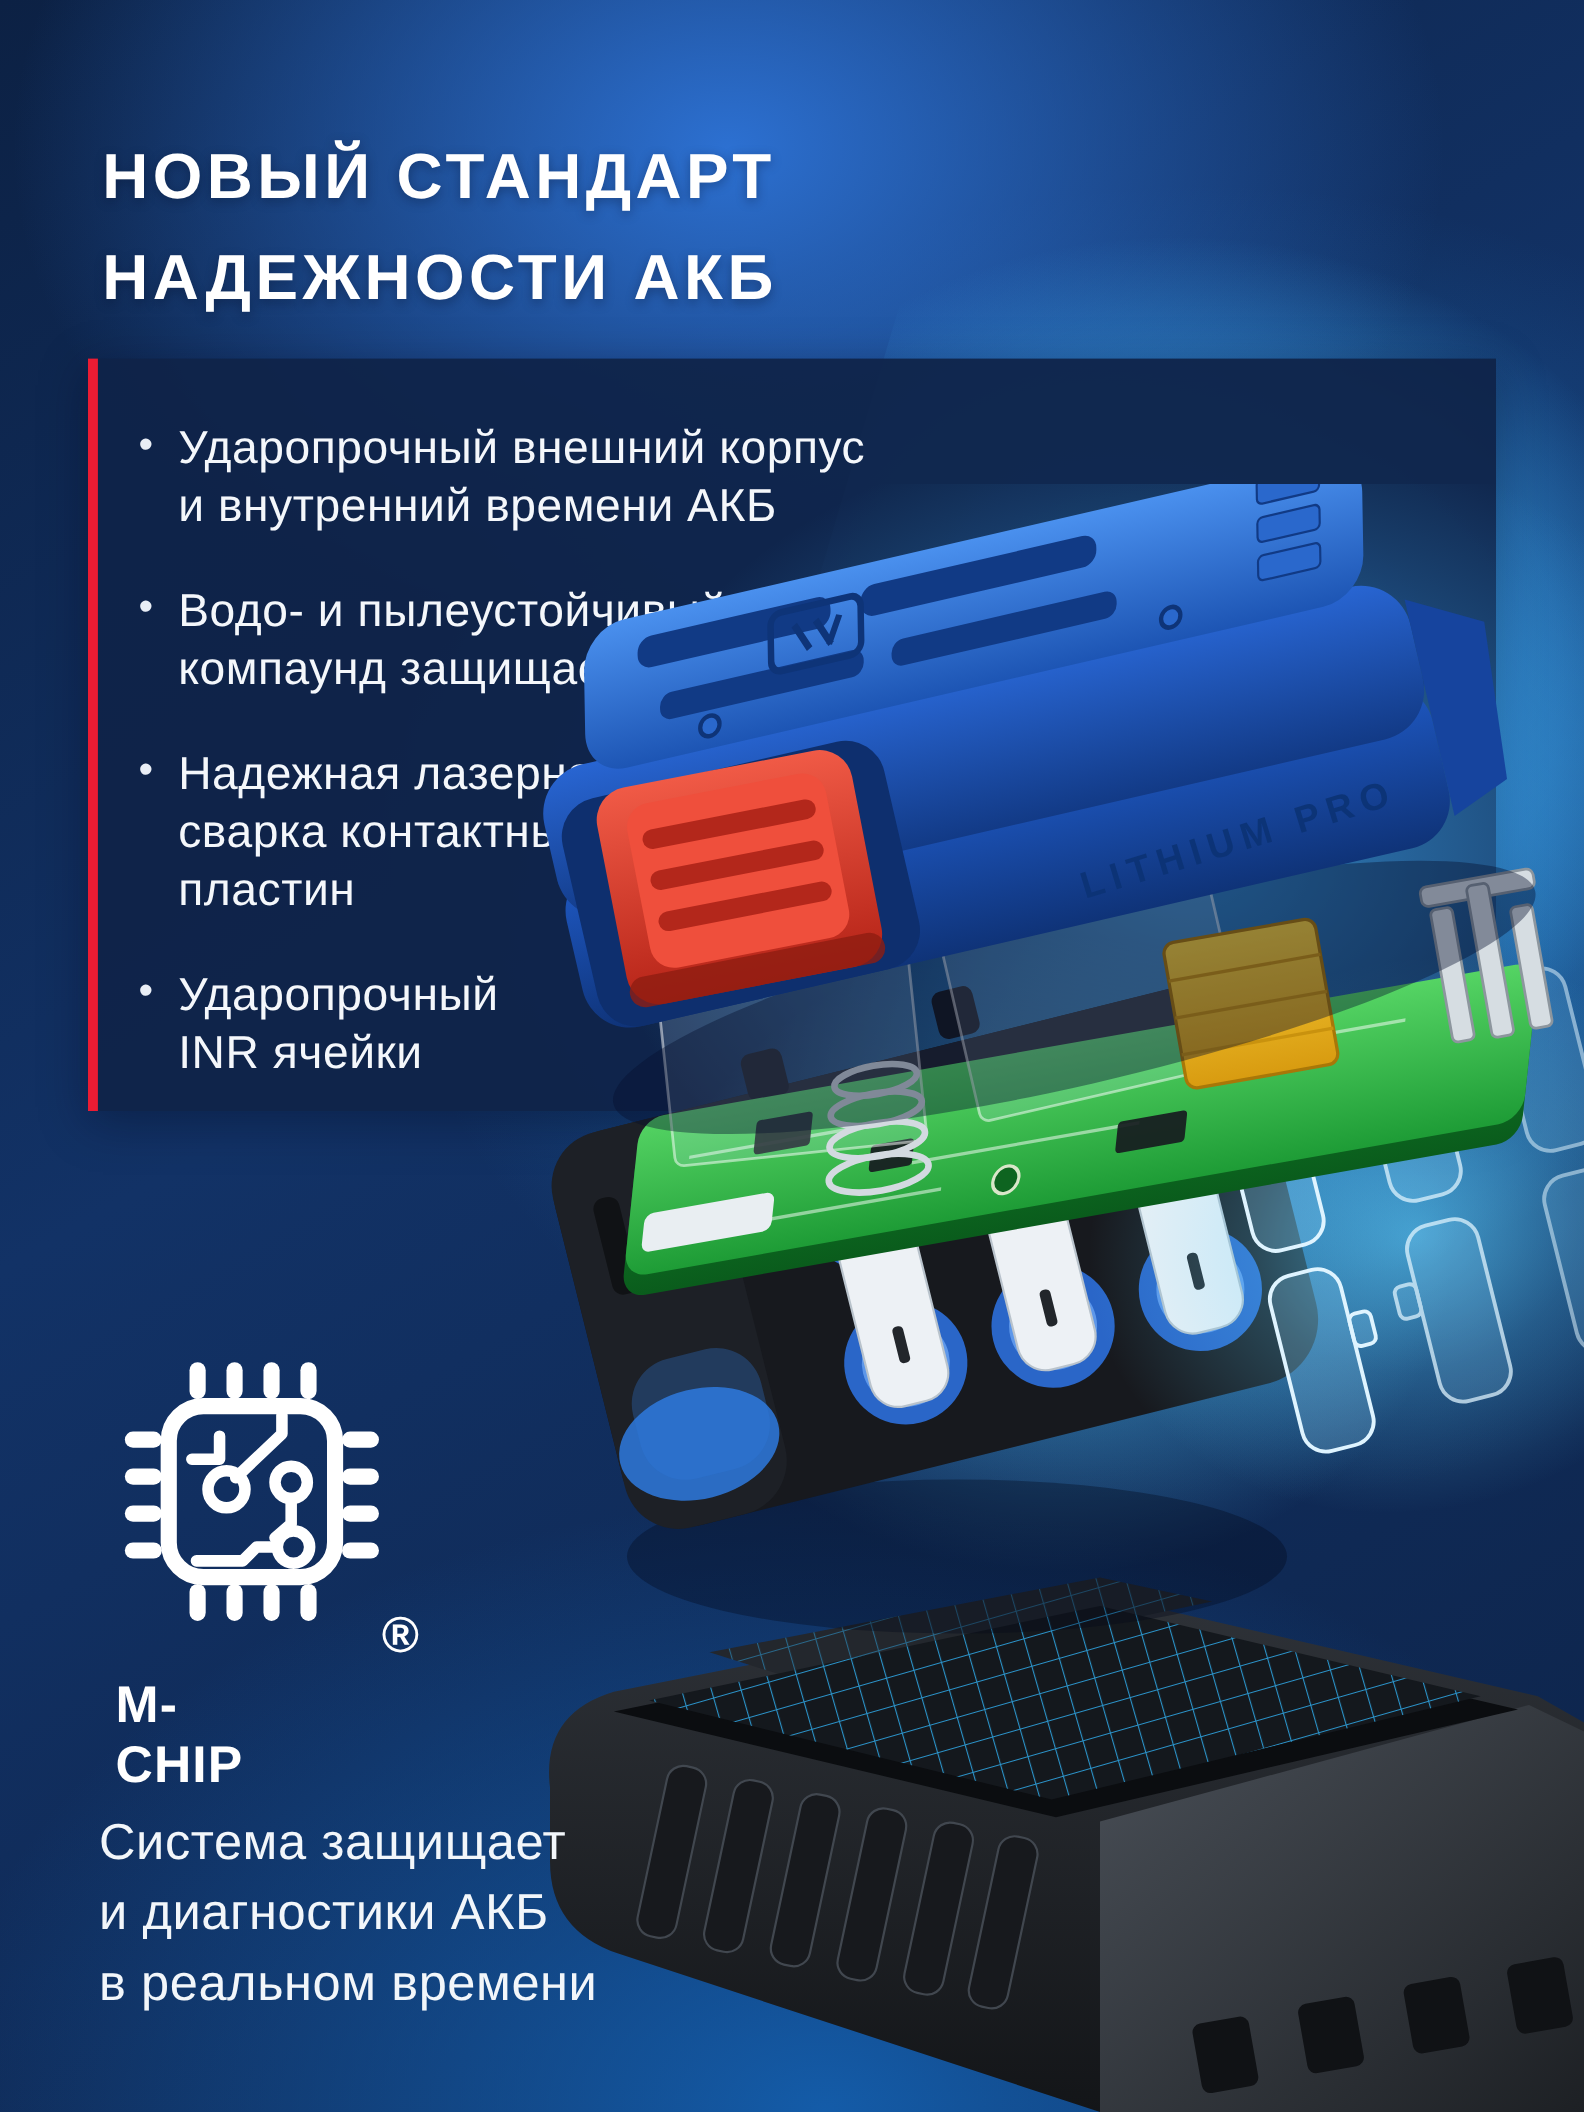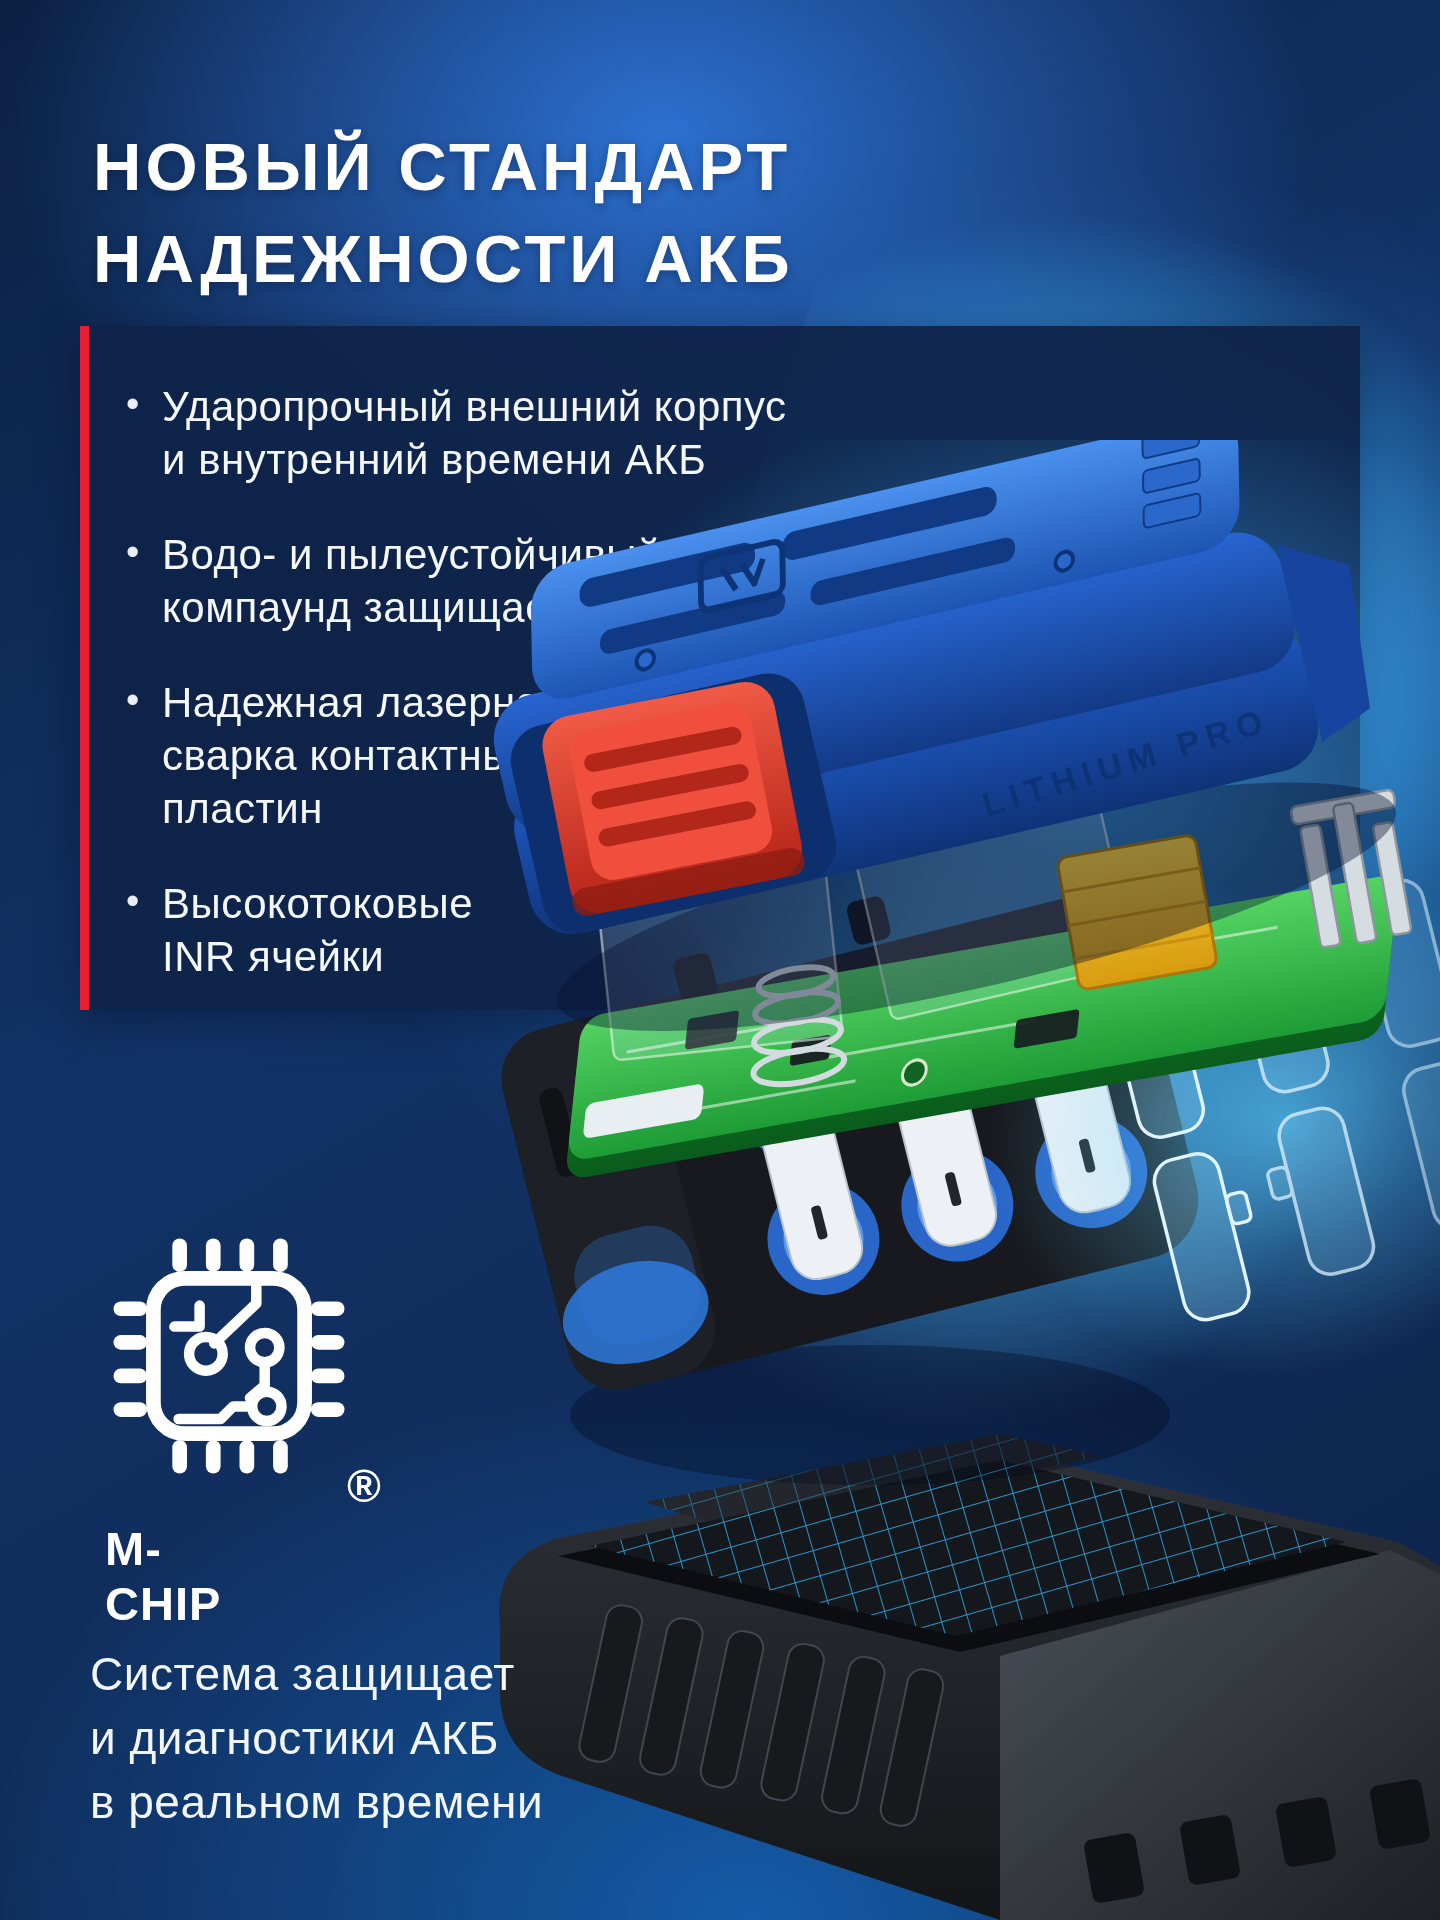--- a/index.html
+++ b/index.html
@@ -12,21 +12,21 @@
       radial-gradient(1300px 900px at 52% 100%, rgba(21,101,184,.85) 0%, rgba(12,33,68,0) 62%),
       linear-gradient(150deg,#0c2144 0%,#123266 42%,#0d2348 100%);
   }
   .beam{
     position:absolute;left:0;top:0;width:1440px;height:1920px;z-index:1;
     background:radial-gradient(640px 540px at 1070px 620px, rgba(62,168,242,.85) 0%, rgba(62,168,242,.35) 55%, rgba(62,168,242,0) 75%);
     clip-path:polygon(820px 270px,1440px 40px,1440px 1150px,560px 1150px);
   }
   .headline{
     position:absolute;left:93px;top:76px;z-index:4;
-    color:#ffffff;font-size:67px;font-weight:bold;letter-spacing:4px;
+    color:#ffffff;font-size:58px;font-weight:bold;letter-spacing:4px;
     line-height:92px;white-space:pre-line;text-shadow:0 3px 10px rgba(5,15,40,.35);
   }
   .panel{
     position:absolute;left:80px;top:326px;width:1280px;height:684px;z-index:2;
     background:rgba(15,35,72,.94);
     box-shadow:0 10px 40px rgba(3,10,28,.35);
   }
   .accent-bar{position:absolute;left:0;top:0;width:9px;height:100%;background:#eb1c33;}
   .features{
     list-style:none;margin:0;padding:54px 40px 0 46px;
@@ -64,21 +64,21 @@
   <div class="panel">
     <div class="accent-bar"></div>
     <ul class="features">
       <li><span>Ударопрочный внешний корпус
 и внутренний времени АКБ</span></li>
       <li><span>Водо- и пылеустойчивый
 компаунд защищает плату</span></li>
       <li><span>Надежная лазерная
 сварка контактных
 пластин</span></li>
-      <li><span>Высокотоковые
+      <li><span>Ударопрочный
 INR ячейки</span></li>
     </ul>
   </div>
 
   <div class="battery-wrap">
   <svg width="1000" height="1480" viewBox="0 0 1000 1480" xmlns="http://www.w3.org/2000/svg">
     <defs>
       <linearGradient id="gTop" x1="0" y1="0" x2="0" y2="1">
             <stop offset="0" stop-color="#4a90ee"></stop>
             <stop offset="1" stop-color="#1d55b4"></stop>

